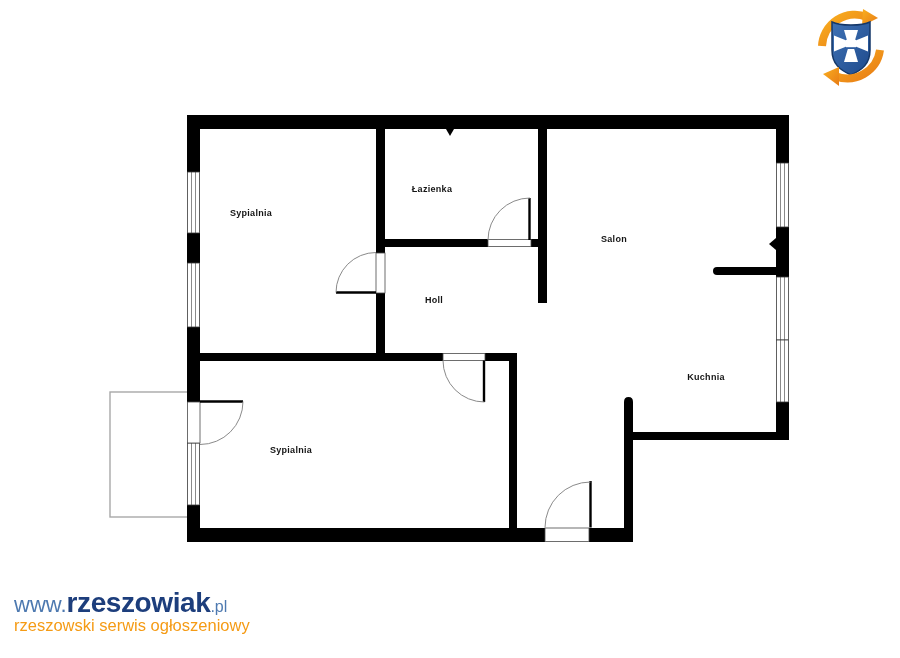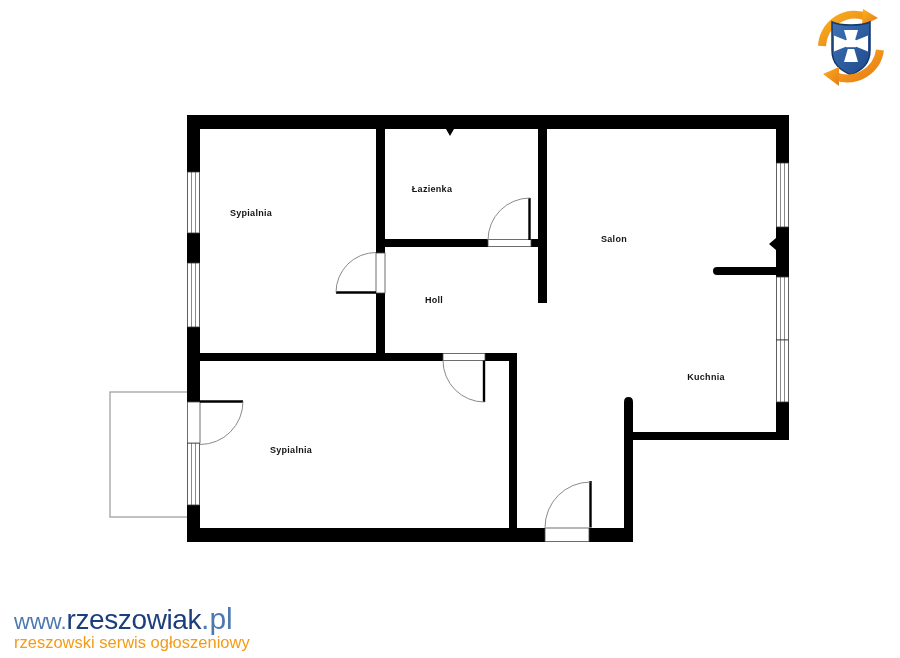--- a/index.html
+++ b/index.html
@@ -10,25 +10,25 @@
   .win-rect{fill:#ffffff;stroke:#3a3a3a;stroke-width:0.8;}
   .win-line{stroke:#3a3a3a;stroke-width:0.6;}
   .door-open{fill:#ffffff;stroke:#4a4a4a;stroke-width:0.8;}
   .door-leaf{stroke:#000000;stroke-width:2.4;}
   .door-arc{fill:none;stroke:#8a8a8a;stroke-width:1;}
   .balcony{fill:#ffffff;stroke:#a8a8a8;stroke-width:1.4;}
   .joint{fill:#000000;}
   .room-label{font-family:"Liberation Sans",sans-serif;font-weight:bold;font-size:9px;
               fill:#141414;letter-spacing:0.3px;text-anchor:middle;}
   .logo-box{position:absolute;left:810px;top:6px;width:80px;height:84px;}
-  .watermark{position:absolute;left:14px;top:604px;line-height:1;}
+  .watermark{position:absolute;left:14px;top:589px;line-height:1;}
   .wm-line1{display:flex;align-items:baseline;white-space:nowrap;}
   .wm-prefix{color:#4d79b0;font-size:22px;font-weight:normal;}
-  .wm-brand{color:#1d3e7c;font-size:28px;font-weight:normal;letter-spacing:-0.4px;}
-  .wm-suffix{color:#4d79b0;font-size:30px;font-weight:normal;}
+  .wm-brand{color:#1d3e7c;font-size:28px;font-weight:bold;letter-spacing:-0.4px;}
+  .wm-suffix{color:#4d79b0;font-size:16px;font-weight:normal;}
   .wm-tagline{color:#f59b15;font-size:16.5px;margin-top:0;white-space:nowrap;}
 </style>
 </head>
 <body>
 
 <div class="canvas">
 
   <svg width="900" height="658" viewBox="0 0 900 658">
 
     <rect class="balcony" x="110" y="392" width="87" height="125"></rect>

